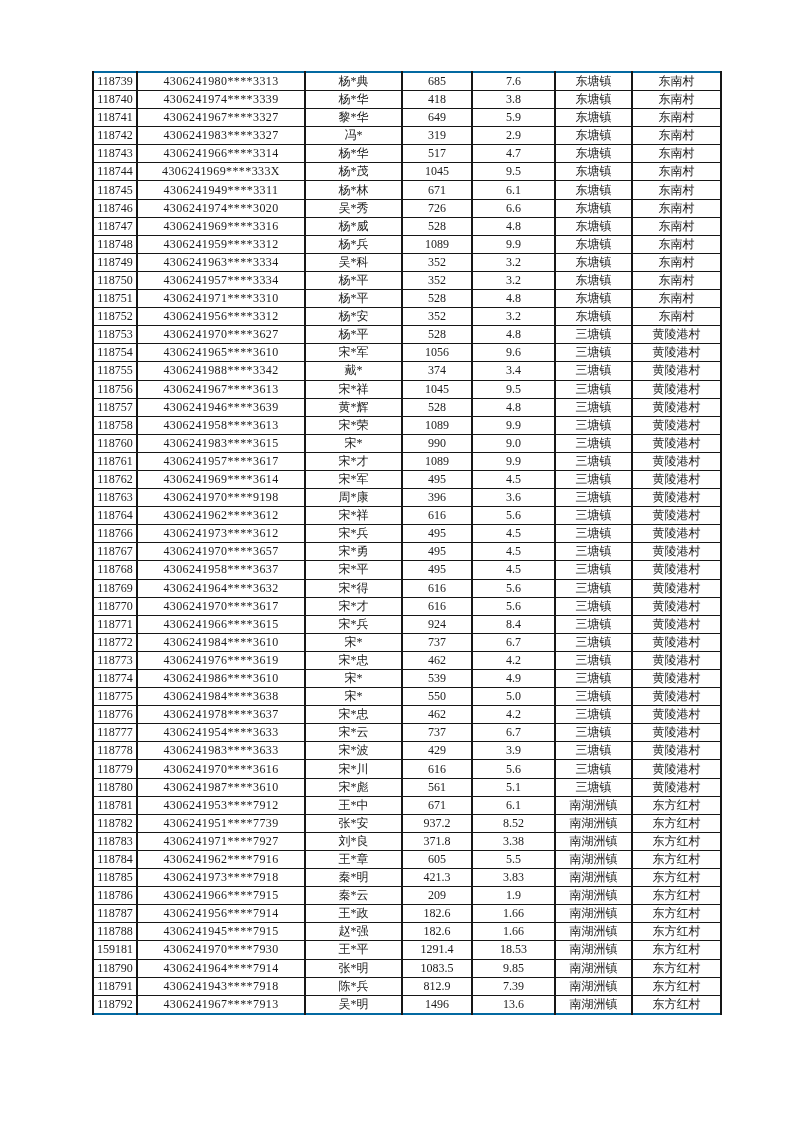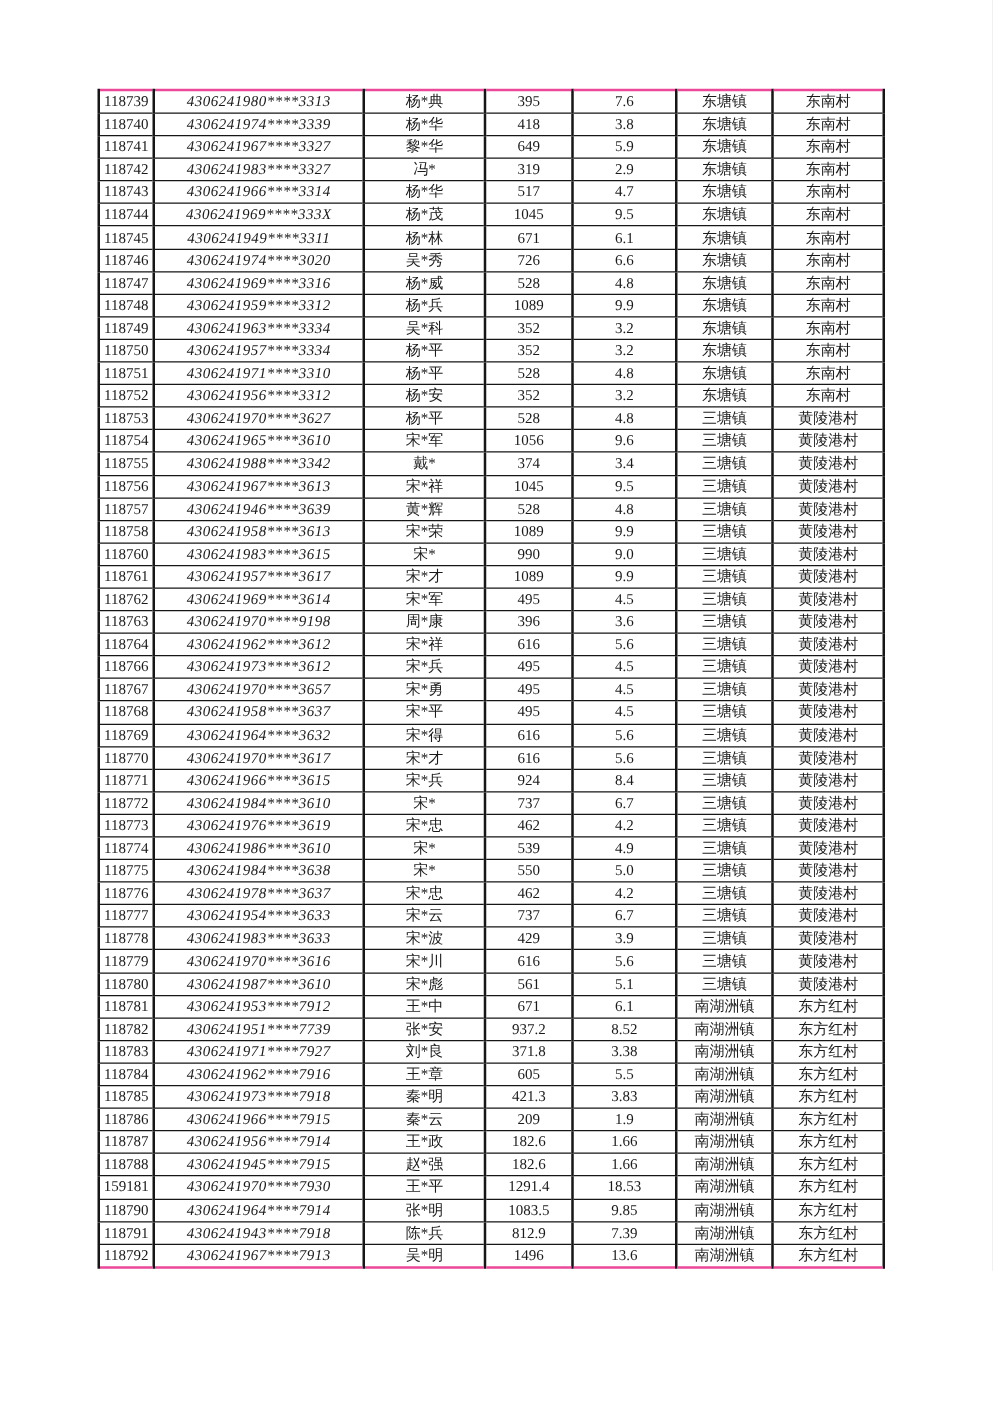--- a/index.html
+++ b/index.html
@@ -9,25 +9,25 @@
     font-family: "Liberation Serif", "DejaVu Serif", serif;
   }
   .page {
     position: relative;
     width: 794px; height: 1122px;
     background: #ffffff;
     overflow: hidden;
   }
   table.records {
     position: absolute;
-    left: 78px; top: 71px;
+    left: 92px; top: 71px;
     width: 628px;
     border-collapse: collapse;
     table-layout: fixed;
-    border: 2px solid #ec4899;
+    border: 2px solid #0369a1;
   }
   table.records col.col0 { width: 44px; }
   table.records col.col1 { width: 168px; }
   table.records col.col2 { width: 97px; }
   table.records col.col3 { width: 70px; }
   table.records col.col4 { width: 83px; }
   table.records col.col5 { width: 77px; }
   table.records col.col6 { width: 89px; }
   table.records tr { height: 18.1px; }
   table.records td {
@@ -35,42 +35,42 @@
     border-left-width: 2px;
     border-right-width: 2px;
     text-align: center;
     vertical-align: middle;
     font-size: 12px;
     color: #1a1a1a;
     white-space: nowrap;
     overflow: hidden;
     padding: 0;
   }
-  table.records td.c1 { letter-spacing: 0.4px; font-style: italic; }
+  table.records td.c1 { letter-spacing: 0.4px; }
 </style>
 </head>
 <body>
 
 <div class="page">
   <table class="records">
     <colgroup>
       <col class="col0">
         <col class="col1">
         <col class="col2">
         <col class="col3">
       <col class="col4">
         <col class="col5">
         <col class="col6">
     </colgroup>
     <tbody>
         <tr>
           <td class="c0">118739</td>
           <td class="c1">4306241980****3313</td>
           <td class="c2">杨*典</td>
-          <td class="c3">395</td>
+          <td class="c3">685</td>
           <td class="c4">7.6</td>
           <td class="c5">东塘镇</td>
           <td class="c6">东南村</td>
         </tr>
         <tr>
           <td class="c0">118740</td>
           <td class="c1">4306241974****3339</td>
           <td class="c2">杨*华</td>
           <td class="c3">418</td>
           <td class="c4">3.8</td>

